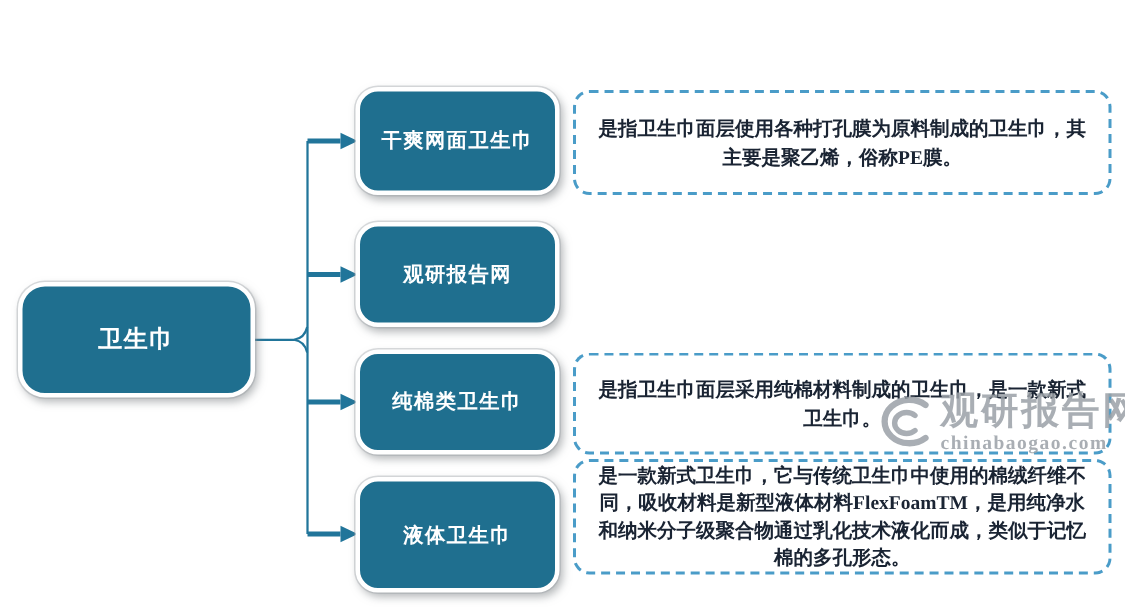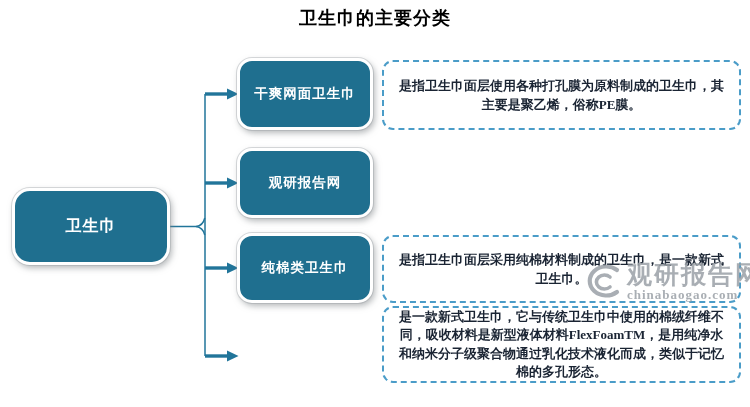--- a/index.html
+++ b/index.html
@@ -121,21 +121,20 @@
     stroke: var(--watermark-color, #9aa0a6);
     fill: none;
     stroke-linecap: round;
   }
 </style>
 </head>
 <body>
 
 <div class="canvas">
 
-  <h1 class="title">卫生巾的主要分类</h1>
 
   <svg class="connectors" viewBox="0 0 750 407" xmlns="http://www.w3.org/2000/svg">
 
     <path class="line" d="M170,226.5 H196"></path>
     <path class="line" d="M196,226.5 C200,226 203.5,223.5 204.8,218"></path>
     <path class="line" d="M196,226.5 C200,227 203.5,229.5 204.8,235"></path>
 
     <path class="line" d="M205,94 V356"></path>
 
     <path class="stem" d="M205,94 H227"></path>
@@ -146,20 +145,21 @@
     <polygon class="head" points="227,262.5 227,273.5 238.5,268"></polygon>
     <path class="stem" d="M205,356 H227"></path>
     <polygon class="head" points="227,350.5 227,361.5 238.5,356"></polygon>
   </svg>
 
   <div class="node root-node">卫生巾</div>
 
   <div class="node cat n1">干爽网面卫生巾</div>
   <div class="node cat n2">观研报告网</div>
   <div class="node cat n3">纯棉类卫生巾</div>
+  <div class="node cat n4">液体卫生巾</div>
 
   <div class="desc d1">是指卫生巾面层使用各种打孔膜为原料制成的卫生巾，其主要是聚乙烯，俗称PE膜。</div>
   <div class="desc d3">是指卫生巾面层采用纯棉材料制成的卫生巾，是一款新式卫生巾。</div>
   <div class="desc d4">是一款新式卫生巾，它与传统卫生巾中使用的棉绒纤维不同，吸收材料是新型液体材料FlexFoamTM，是用纯净水和纳米分子级聚合物通过乳化技术液化而成，类似于记忆棉的多孔形态。</div>
 
   <div class="watermark">
     <svg class="wm-logo" width="42" height="40" viewBox="0 0 42 40" xmlns="http://www.w3.org/2000/svg">
       <path d="M36,8 A16.5,14.5 0 1 0 36,30" stroke-width="4.2"></path>
       <path d="M29,15 A8,7 0 1 0 29,25" stroke-width="3.6"></path>
     </svg>

